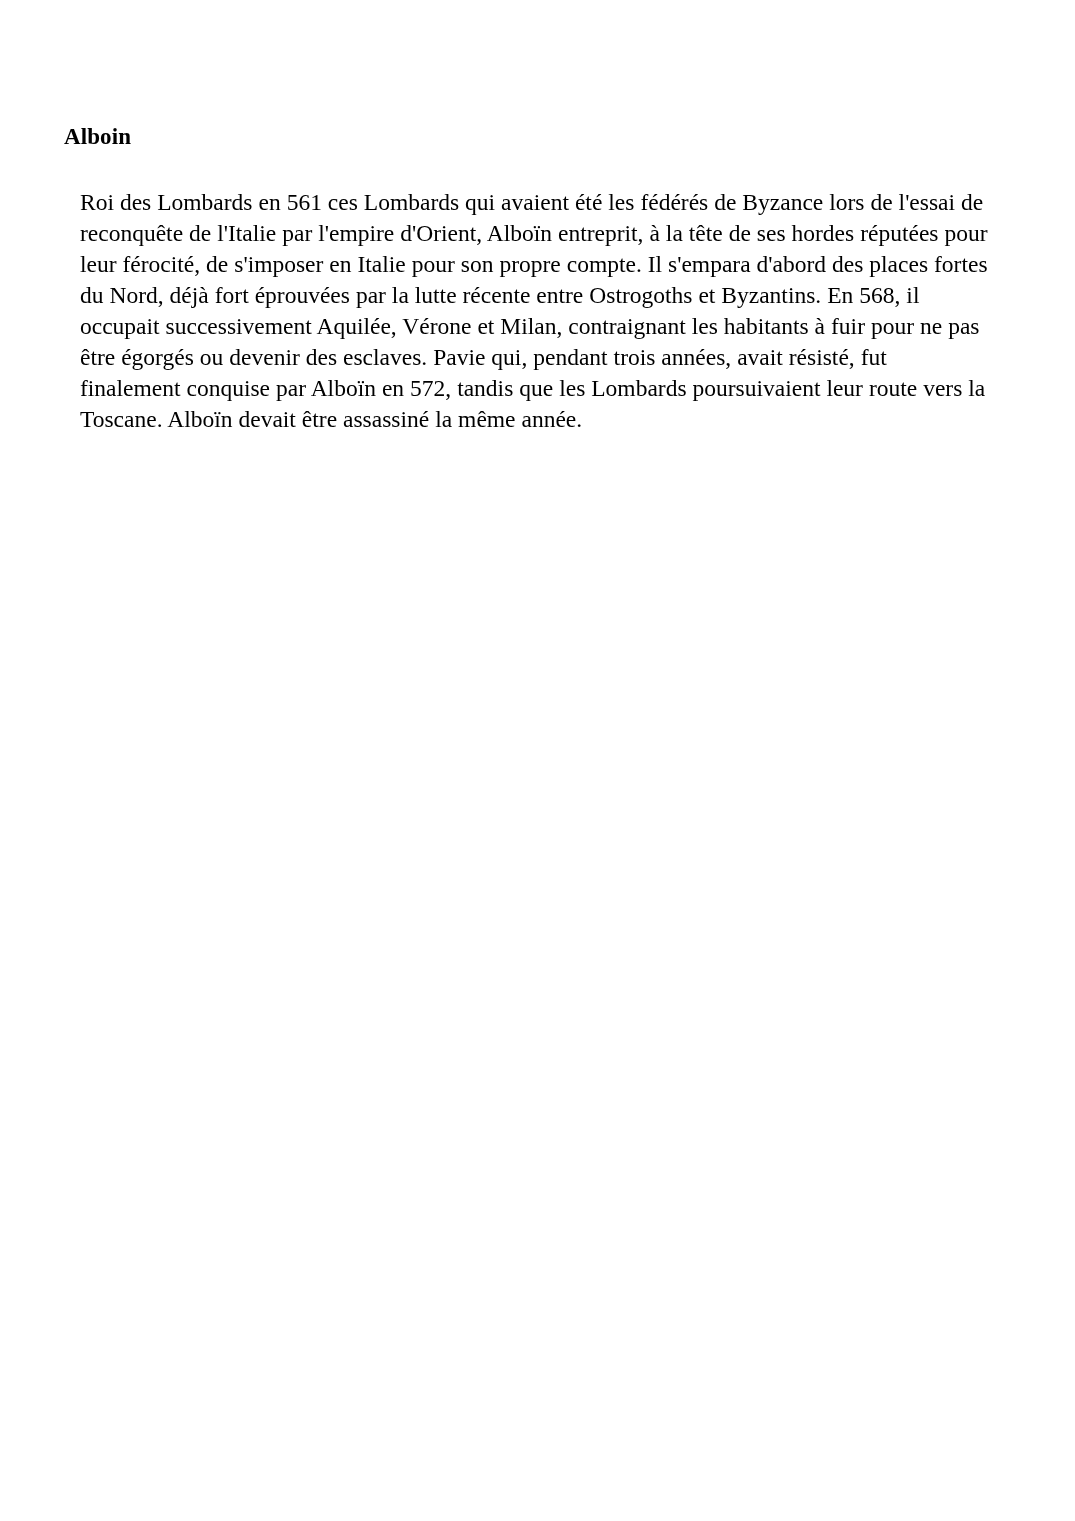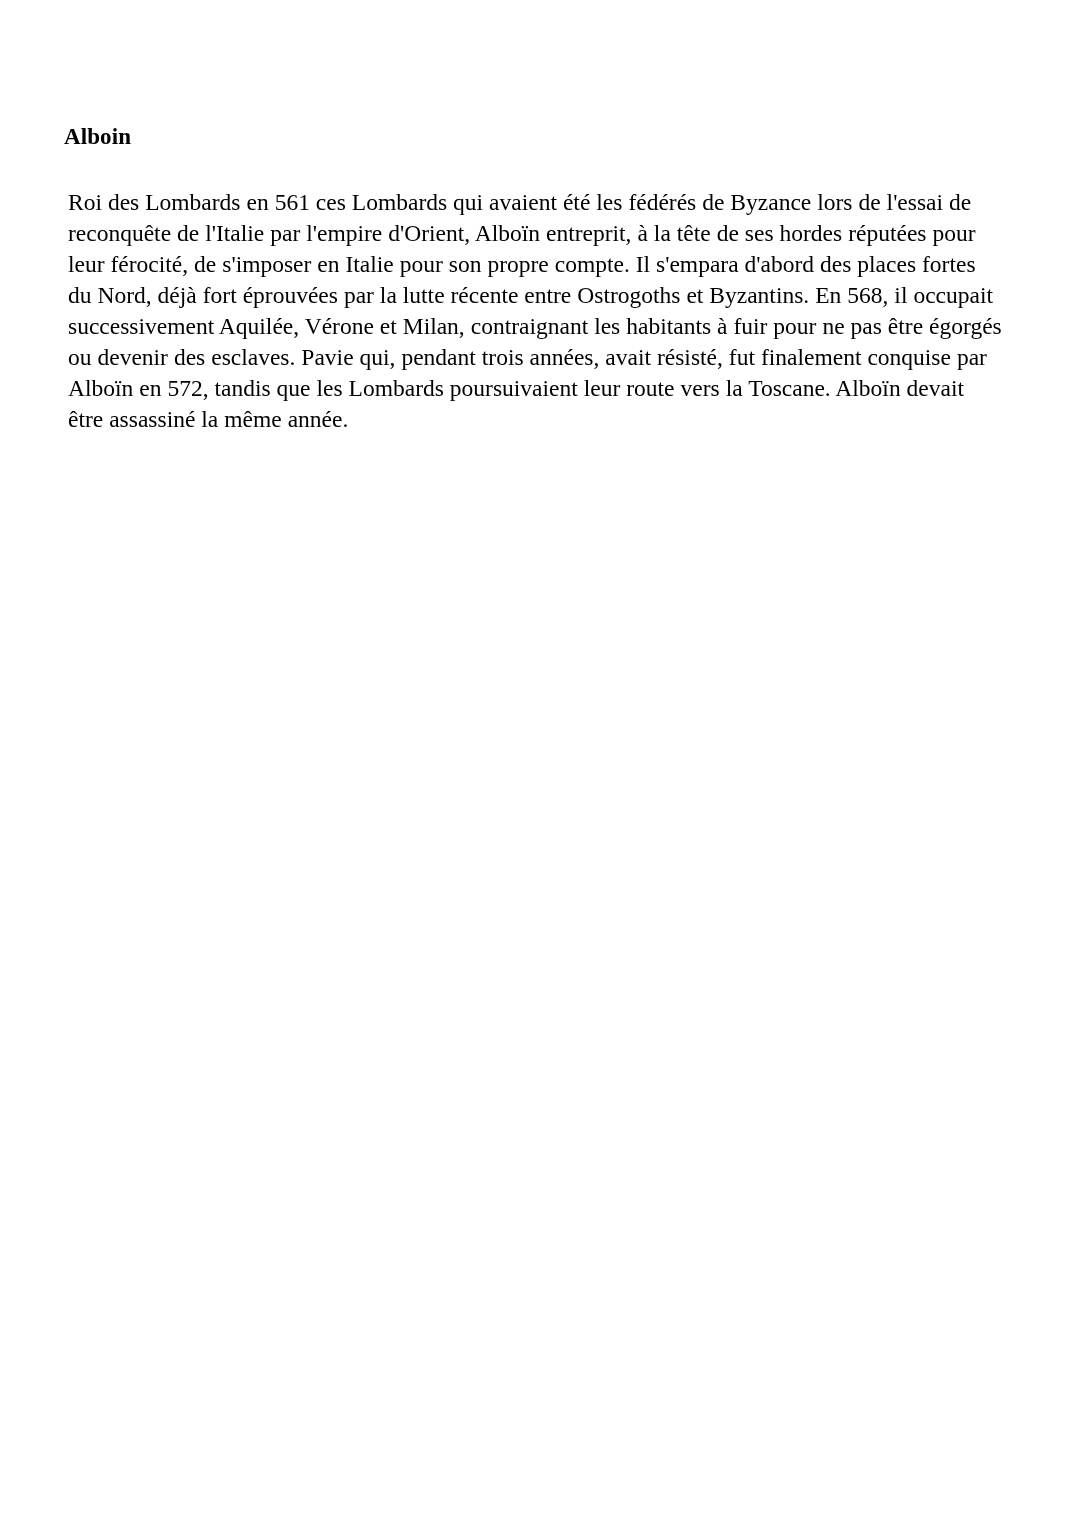--- a/index.html
+++ b/index.html
@@ -40,21 +40,21 @@
   .entry-dates {
     font-family: "Liberation Serif", "DejaVu Serif", serif;
     font-size: 23px;
     font-weight: bold;
     line-height: 29px;
     letter-spacing: 0.1px;
     margin: 0;
     color: #000000;
   }
   .entry-body {
-    margin: 4px;
+    margin: 16px;
     padding: 0;
     margin-top: 36px;
     font-family: "Liberation Serif", "DejaVu Serif", serif;
     font-size: 23.5px;
     line-height: 31px;
     text-align: left;
     color: #000000;
     white-space: normal;
     word-spacing: 0.1px;
   }

